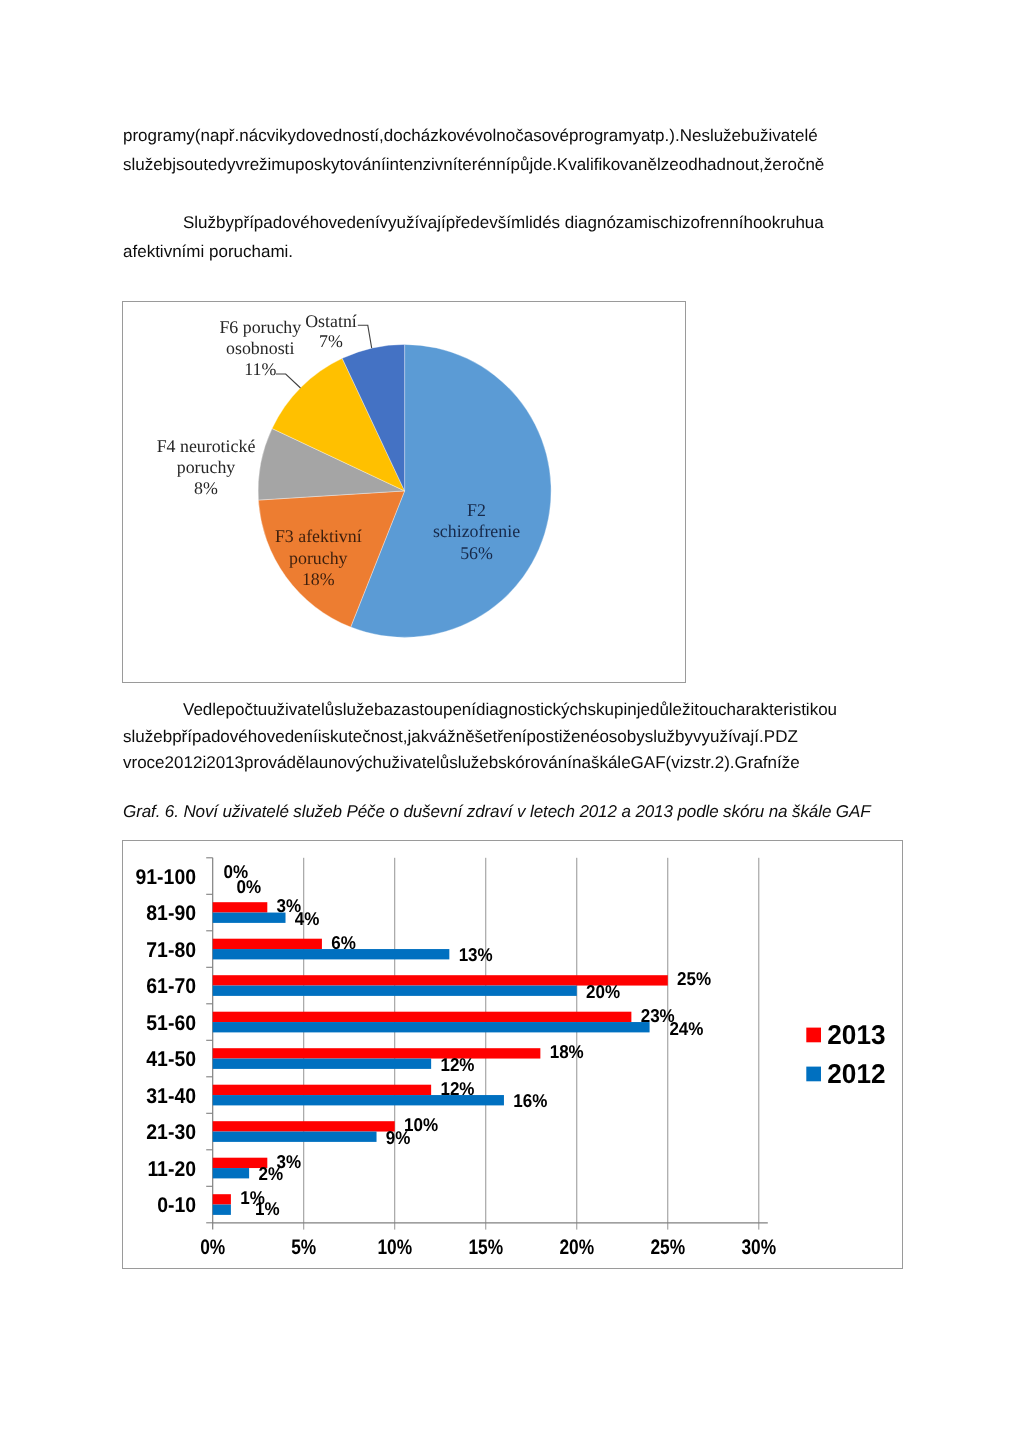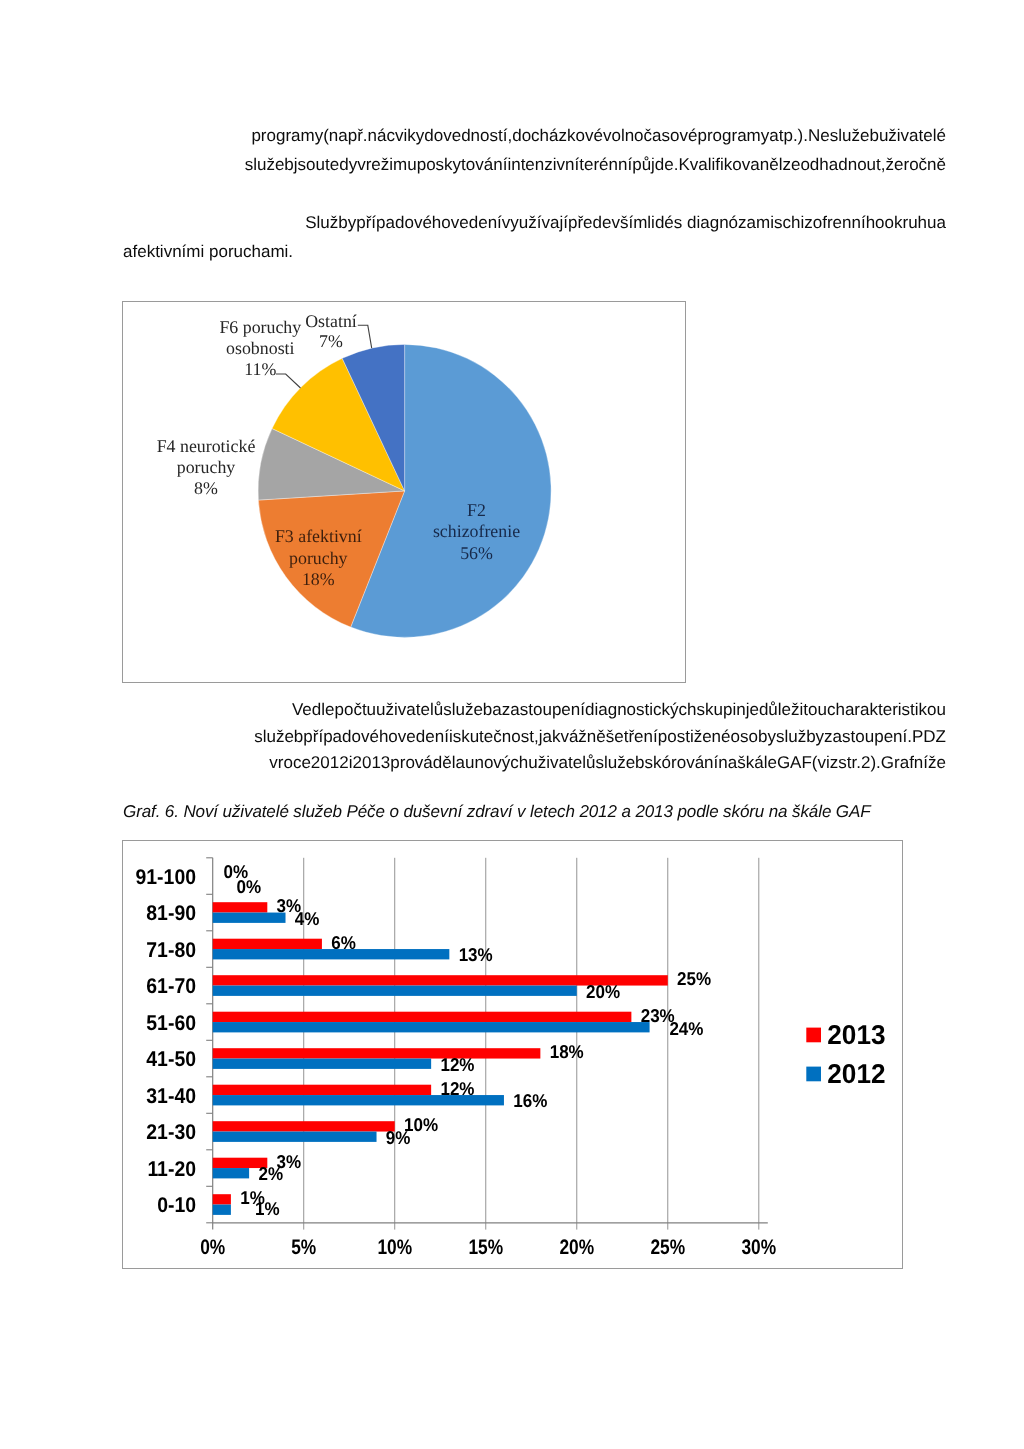--- a/index.html
+++ b/index.html
@@ -4,21 +4,21 @@
 <style>
   html,body{margin:0;padding:0;background:#fff;}
   *{-webkit-font-smoothing:antialiased;text-rendering:geometricPrecision;}
   body{width:1024px;height:1449px;position:relative;font-family:"Liberation Sans",sans-serif;color:#000;
        -webkit-font-smoothing:antialiased;}
   .page{position:absolute;left:0;top:0;width:1024px;height:1449px;background:#fff;overflow:hidden;}
 
   
   .tline{position:absolute;left:123px;width:779px;font-size:17px;
          letter-spacing:0px;color:#0d0d0d;white-space:nowrap;}
-  .tline.just{display:flex;justify-content:flex-end;white-space:normal;margin-left:44px;}
+  .tline.just{display:flex;justify-content:flex-start;white-space:normal;}
   .tline.just > span{white-space:pre;}
 
   .caption{position:absolute;left:123px;font-style:italic;font-size:17.05px;color:#0d0d0d;white-space:nowrap;}
 
   .chartbox{position:absolute;border:1px solid #9a9a9a;background:#fff;box-sizing:border-box;}
 </style>
 </head>
 <body>
 
 <div class="page">
@@ -124,21 +124,21 @@
       <span>případového</span>
       <span>vedení</span>
       <span>i</span>
       <span>skutečnost,</span>
       <span>jak</span>
       <span>vážně</span>
       <span>šetření</span>
       <span>postižené</span>
       <span>osoby</span>
       <span>služby</span>
-      <span>zastoupení.</span>
+      <span>využívají.</span>
       <span>PDZ</span>
     </div>
   <div class="tline just" style="top:753.4px">
       <span>v</span>
       <span>roce</span>
       <span>2012</span>
       <span>i</span>
       <span>2013</span>
       <span>prováděla</span>
       <span>u</span>

